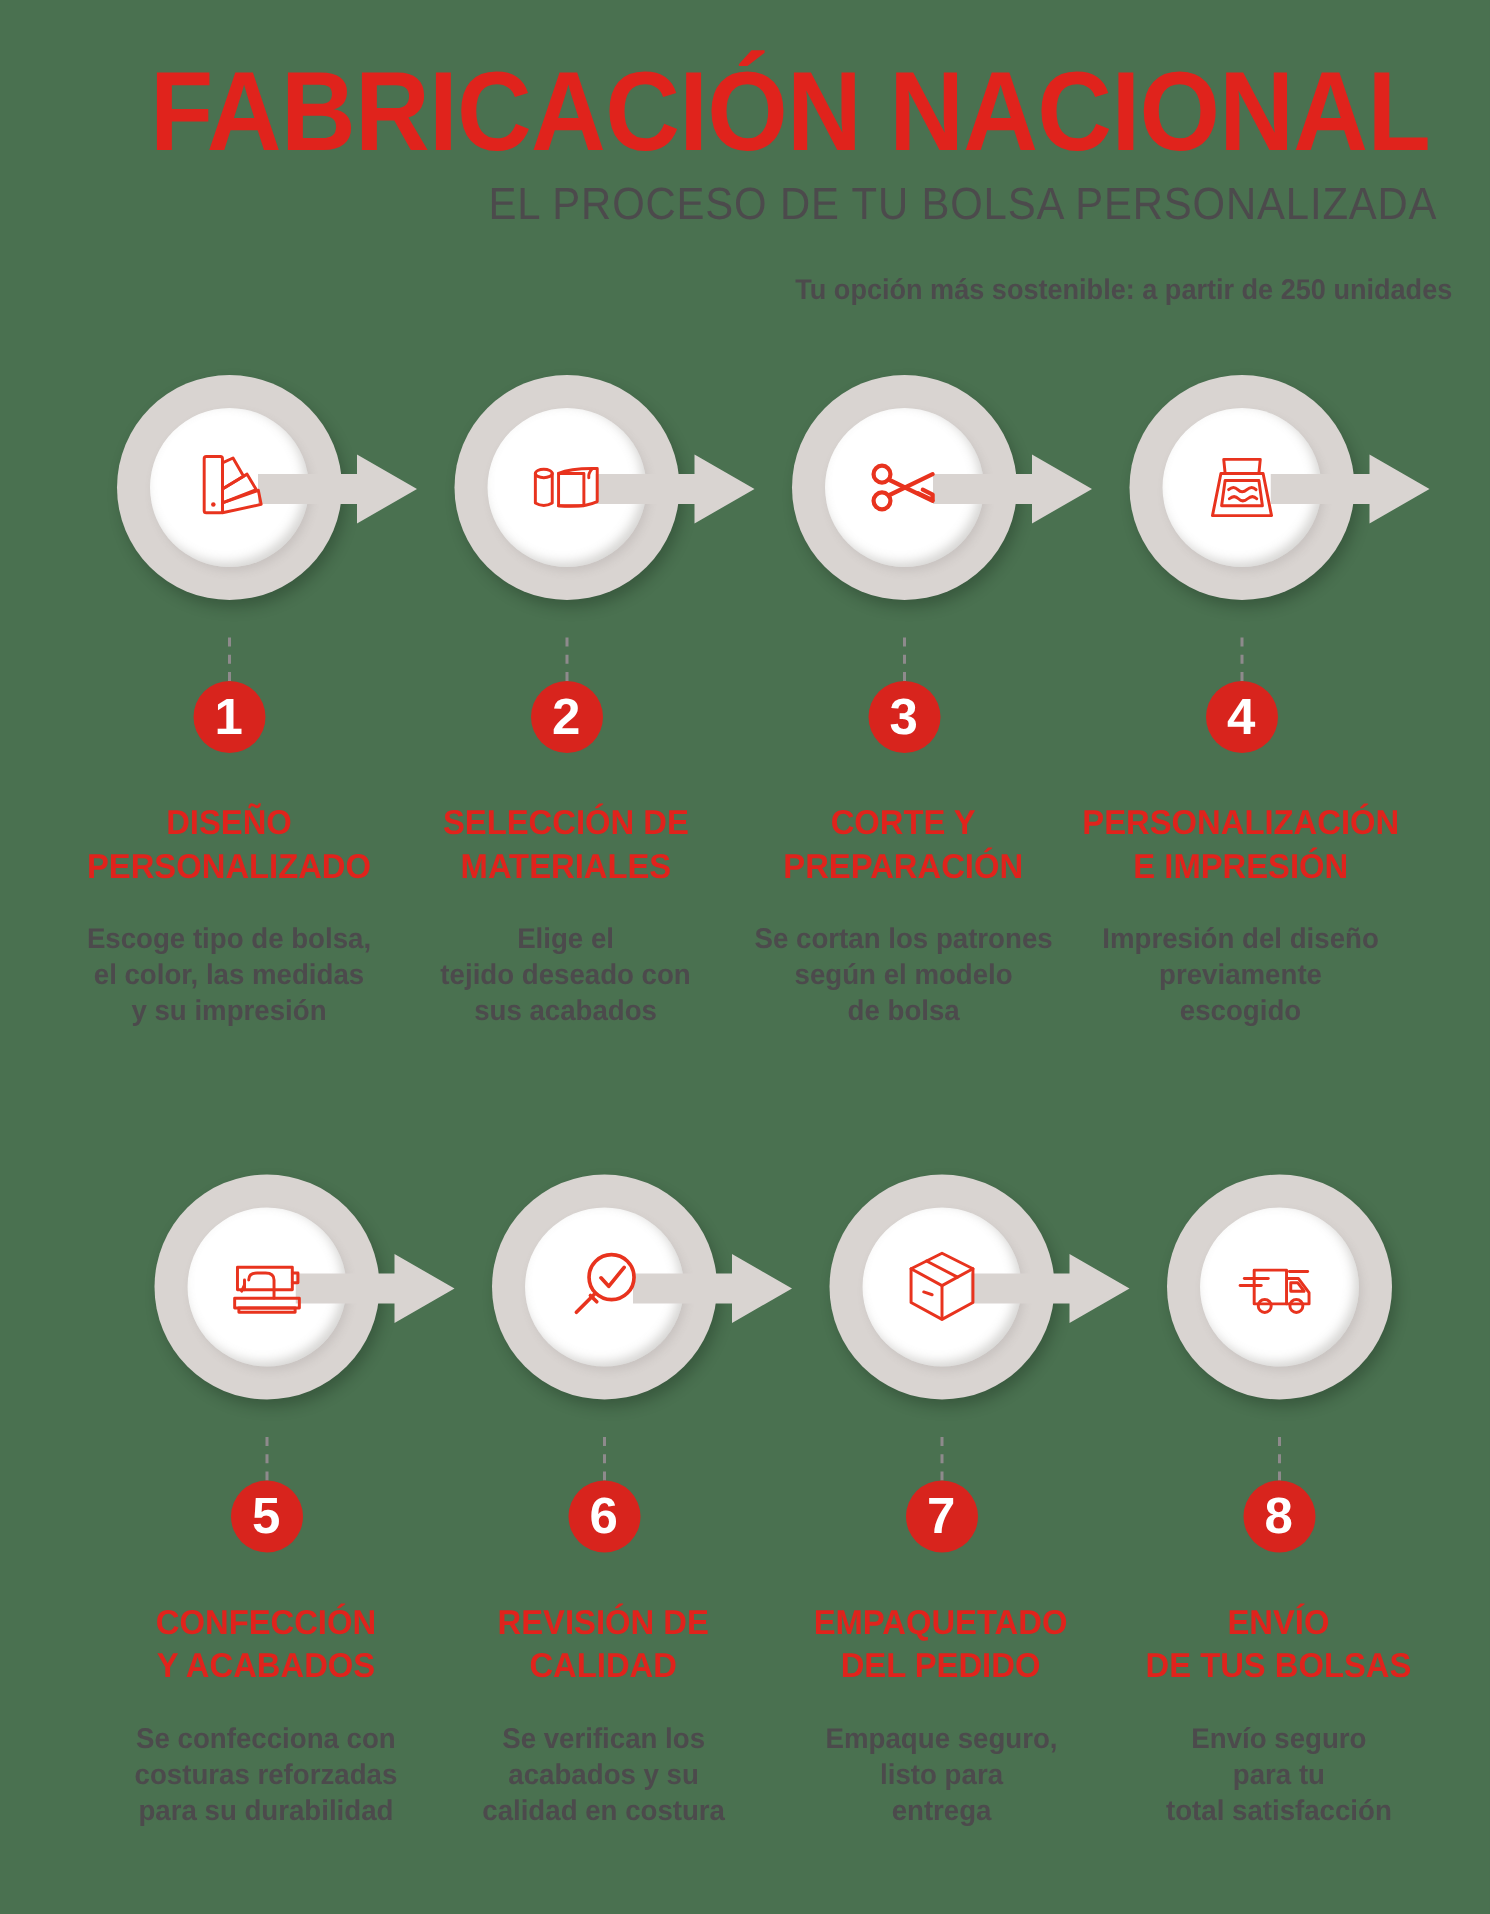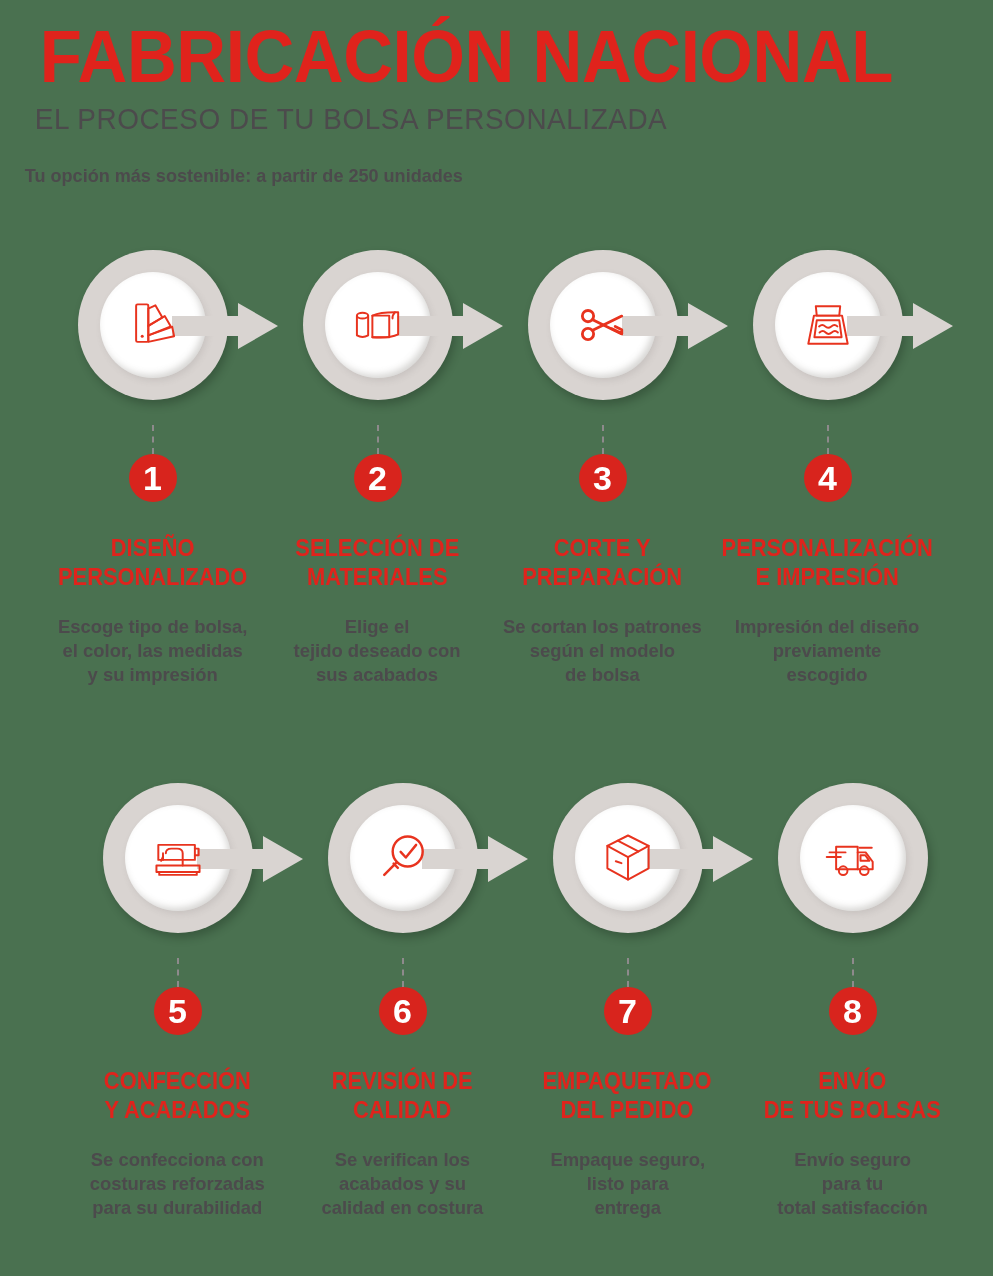--- a/index.html
+++ b/index.html
@@ -10,22 +10,22 @@
     width: 993px;
     height: 1276px;
     background: #4a7150;
     font-family: "Liberation Sans", sans-serif;
     overflow: hidden;
     position: relative;
   }
 
   
   .header {
-    text-align: left;
-    padding-top: 14px;
+    text-align: right;
+    padding-top: 32px;
   }
   .title {
     font-family: "Liberation Sans Narrow", "Liberation Sans", sans-serif;
     font-size: 75px;
     line-height: 84px;
     font-weight: bold;
     color: #e0231c;
     letter-spacing: -0.5px;
     transform: scaleX(0.92);
     white-space: nowrap;

